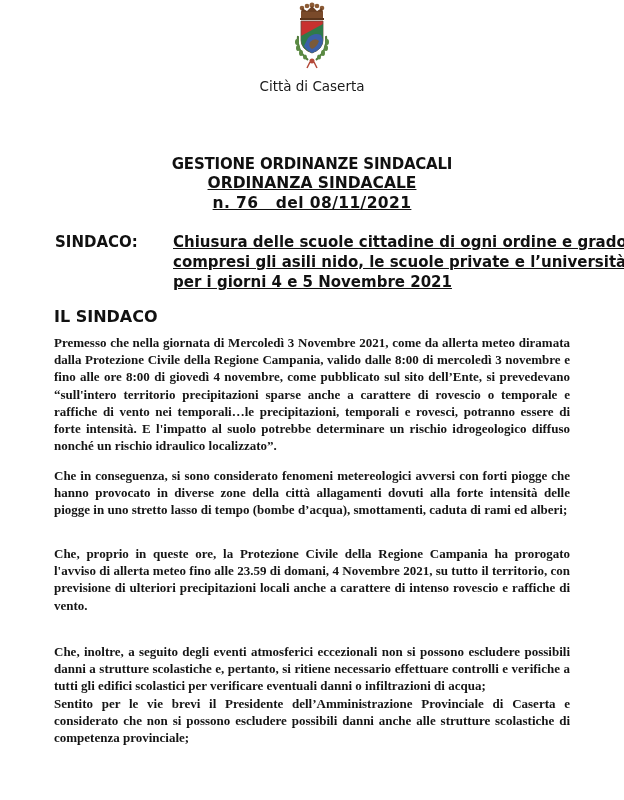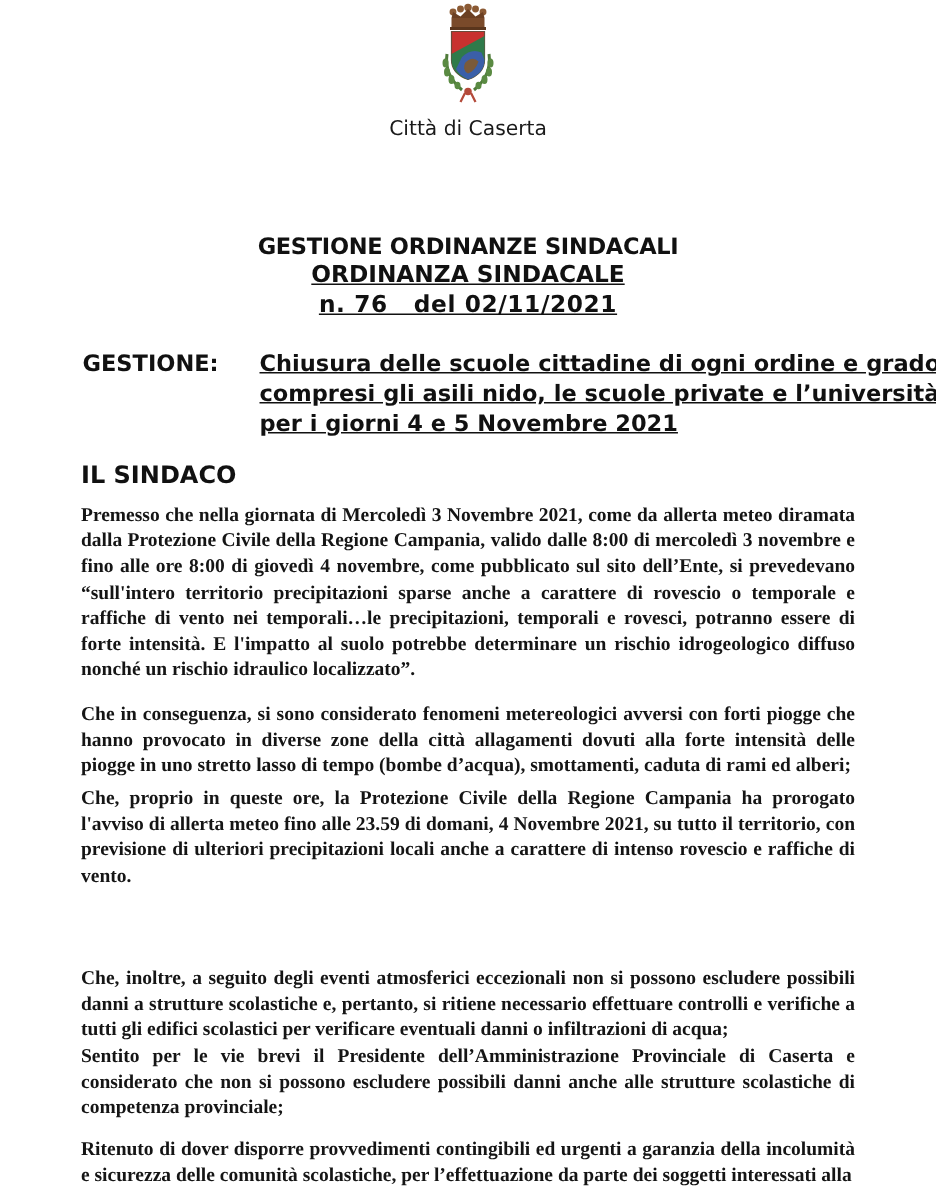--- a/index.html
+++ b/index.html
@@ -101,21 +101,21 @@
       font-size: 13px;
       line-height: 17.2px;
       text-align: justify;
       color: #151515;
     }
     .body-text p {
       margin: 0;
     }
     .p1 { top: 334px; }
     .p2 { top: 467px; }
-    .p3 { top: 523px; }
+    .p3 { top: 545px; }
     .p4 { top: 596px; }
     .p5 { top: 643px; }
     .p6 { top: 695px; }
     .p7 { top: 757px; }
   </style>
 </head>
 <body>
 
 <div class="page">
 
@@ -158,42 +158,39 @@
       <path d="M22 60 L19 66 M26 60 L29 66" stroke="#b44a3a" stroke-width="1.5"></path>
     </g>
   </svg>
 
   <div class="city-name">Città di Caserta</div>
 
   <div class="office-title sans-bold">GESTIONE ORDINANZE SINDACALI</div>
 
   <div class="ordinance-title sans-bold">
     <span>ORDINANZA SINDACALE</span>
-    <span class="num" style="white-space: pre;">n. 76   del 02/11/2021</span>
+    <span class="num" style="white-space: pre;">n. 76   del 08/11/2021</span>
   </div>
 
   <div class="subject sans-bold">
-    <span class="label">GESTIONE:</span>
+    <span class="label">SINDACO:</span>
     <span class="text">Chiusura delle scuole cittadine di ogni ordine e grado, compresi gli asili nido, le scuole private e l’università, per i giorni 4 e 5 Novembre 2021</span>
   </div>
 
   <div class="mayor-heading sans-bold">IL SINDACO</div>
 
   <div class="body-text p1">
     <p>Premesso che nella giornata di Mercoledì 3 Novembre 2021, come da allerta meteo diramata dalla Protezione Civile della Regione Campania, valido dalle  8:00 di  mercoledì 3 novembre e fino alle ore 8:00 di giovedì 4 novembre, come pubblicato sul sito dell’Ente, si prevedevano “sull'intero territorio precipitazioni sparse anche a carattere di rovescio o temporale e raffiche di vento nei temporali…le precipitazioni, temporali e rovesci, potranno essere di forte intensità. E l'impatto al suolo potrebbe determinare un rischio idrogeologico diffuso nonché un rischio idraulico localizzato”.</p>
   </div>
   <div class="body-text p2">
     <p>Che in conseguenza, si sono considerato fenomeni meterеologici avversi con forti piogge che hanno provocato in diverse zone della città allagamenti dovuti alla forte intensità delle piogge in uno stretto lasso di tempo (bombe d’acqua), smottamenti, caduta di rami ed alberi;</p>
   </div>
   <div class="body-text p3">
     <p>Che, proprio in queste ore, la Protezione Civile della Regione Campania ha  prorogato l'avviso di allerta meteo fino alle 23.59 di domani, 4 Novembre 2021, su tutto il territorio, con previsione di ulteriori precipitazioni locali anche a carattere di intenso rovescio e raffiche di vento.</p>
   </div>
   <div class="body-text p6">
     <p>Sentito per le vie brevi il Presidente dell’Amministrazione Provinciale di Caserta e considerato che non si possono escludere possibili danni anche alle strutture scolastiche di competenza provinciale;</p>
   </div>
   <div class="body-text p5">
     <p>Che, inoltre,  a seguito degli eventi atmosferici eccezionali non si possono escludere possibili danni a strutture scolastiche e, pertanto, si ritiene necessario effettuare controlli e verifiche a tutti gli edifici scolastici per verificare eventuali danni o infiltrazioni di acqua;</p>
   </div>
-  <div class="body-text p7">
-    <p>Ritenuto di dover disporre provvedimenti contingibili ed urgenti a garanzia della incolumità e sicurezza delle comunità scolastiche, per l’effettuazione da parte dei soggetti interessati alla</p>
-  </div>
 
 </div>
 
 </body></html>

